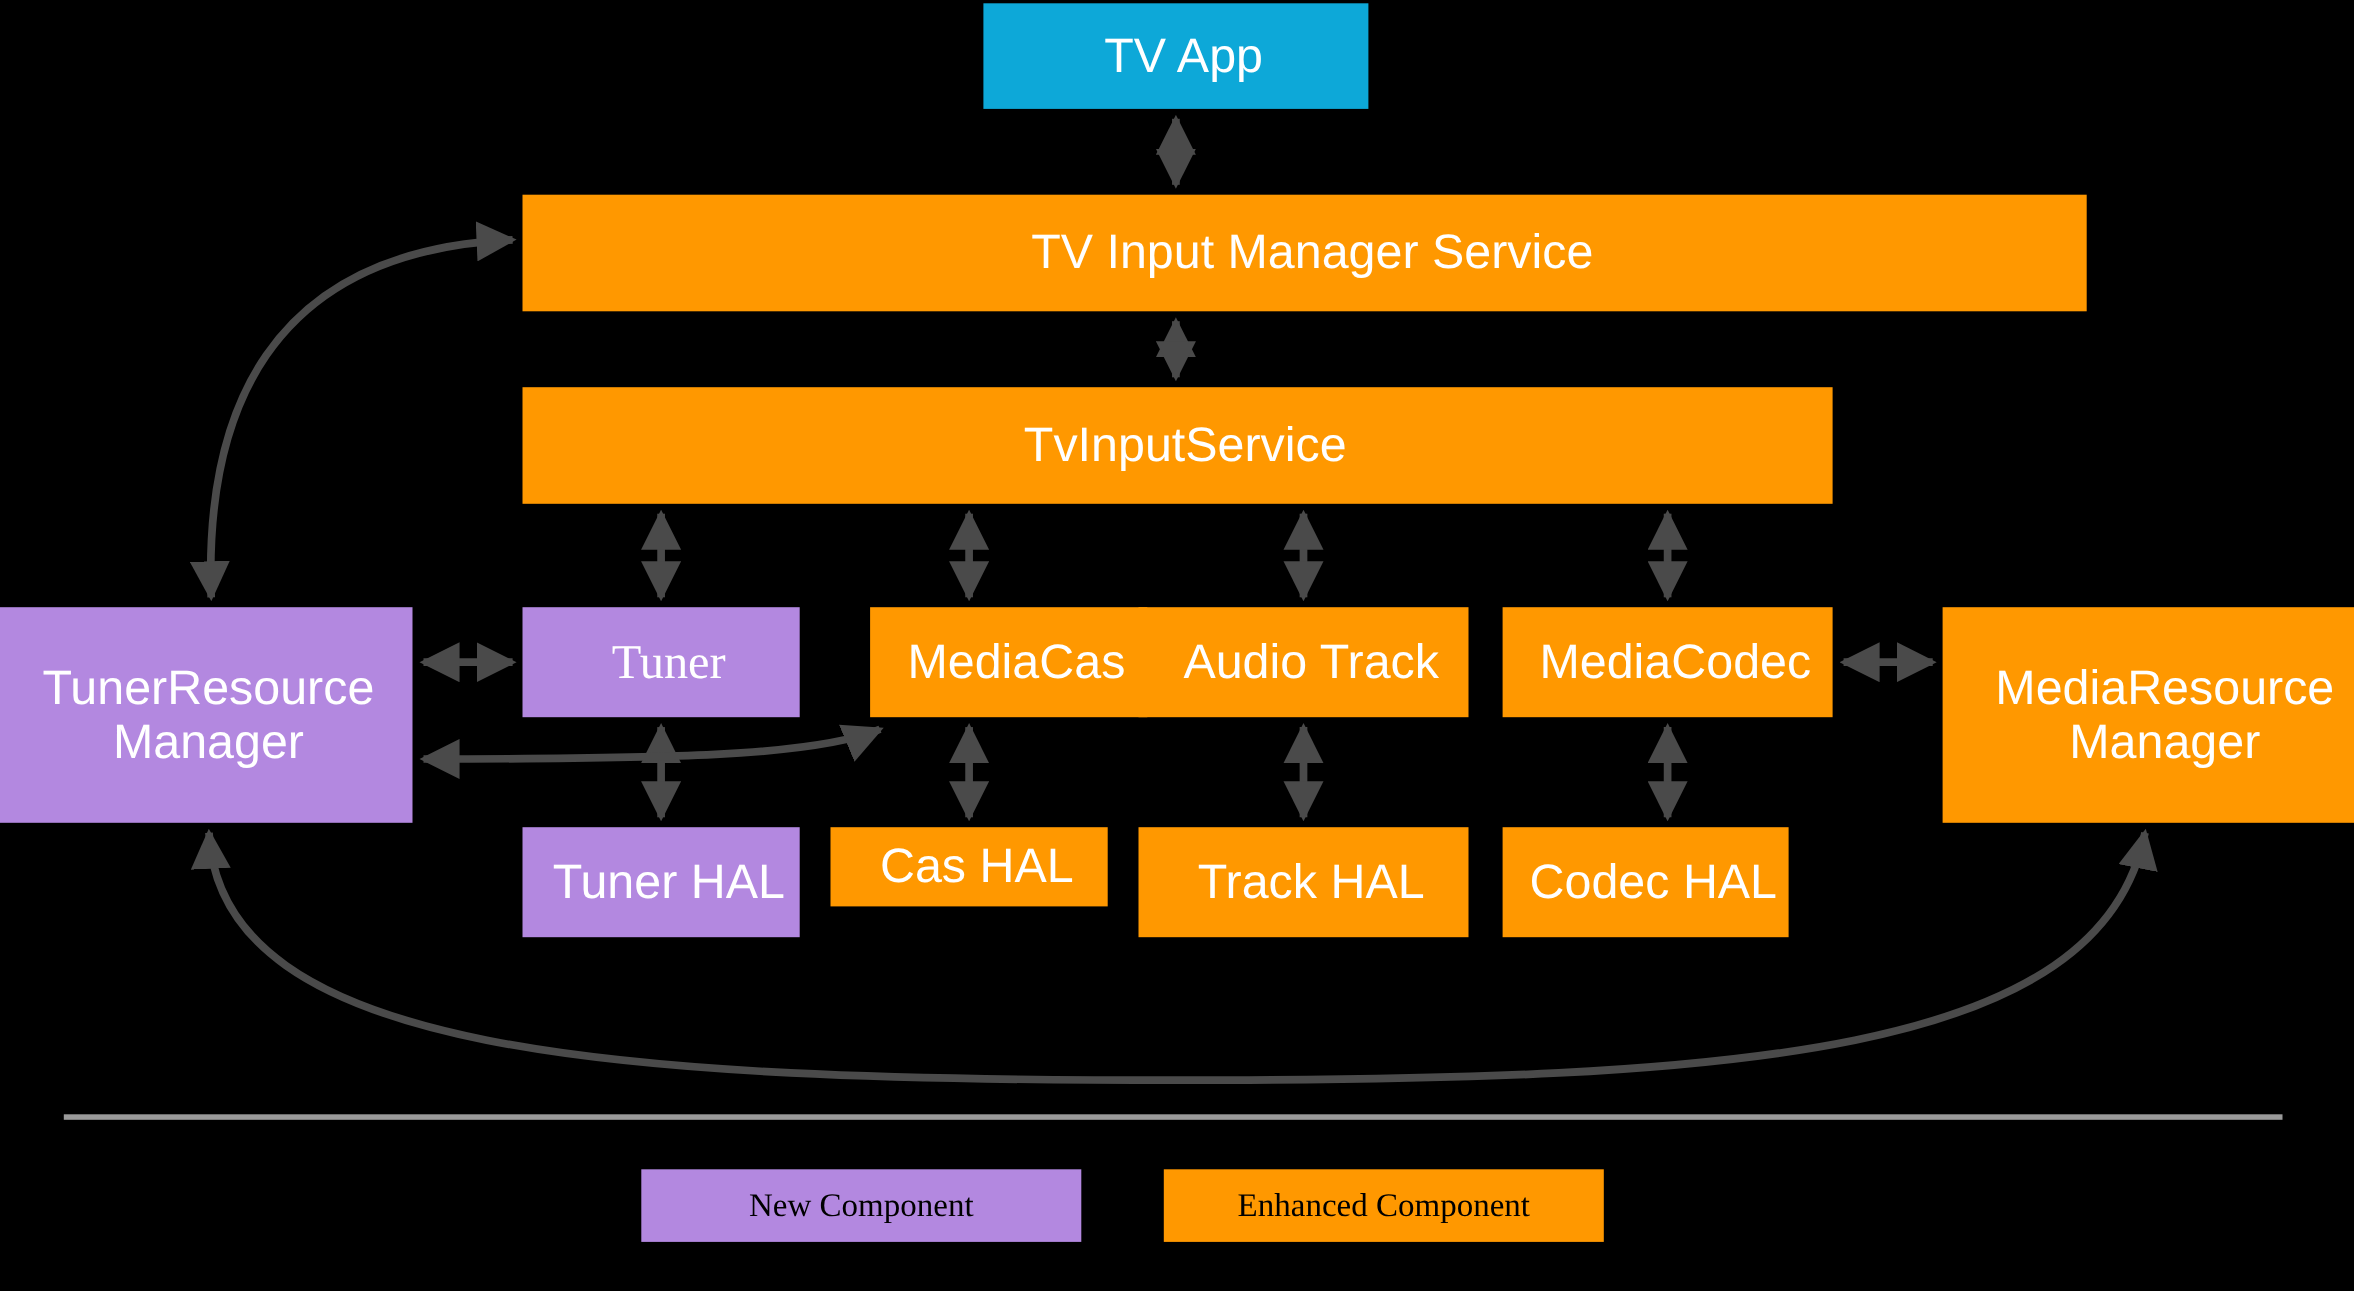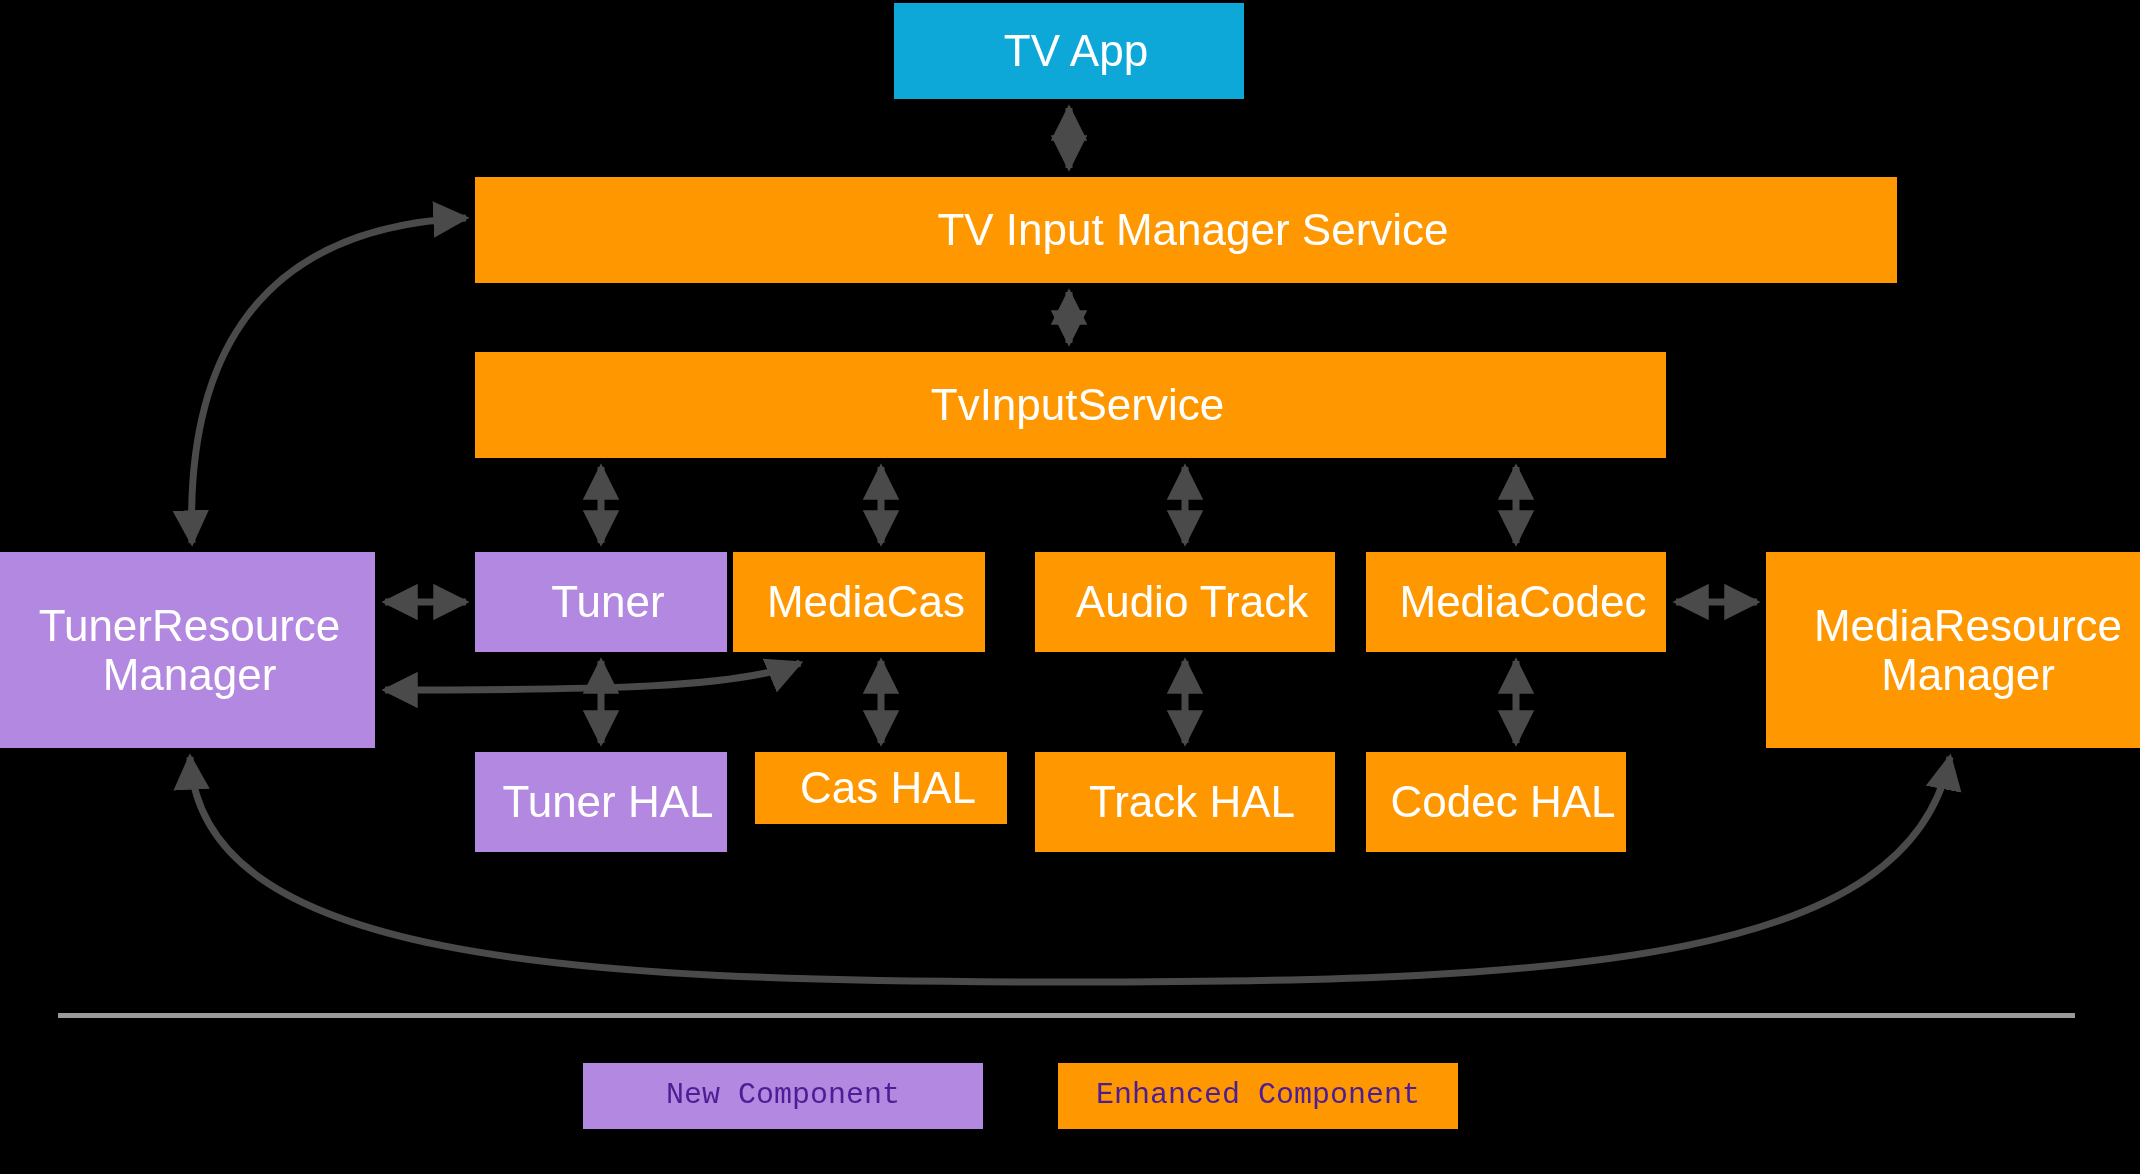--- a/index.html
+++ b/index.html
@@ -40,23 +40,23 @@
     width: 2140px;
     height: 1174px;
     pointer-events: none;
   }
   .sep {
     position: absolute;
     background: #9a9a9a;
   }
   .legend-label {
     position: absolute;
-    color: #4c1d95;
+    color: #000000;
     font-size: 30px;
-    font-family: Liberation Mono, monospace;
+    font-family: Liberation Serif, serif;
     display: flex;
     align-items: center;
     justify-content: center;
   }
 </style>
 </head>
 <body>
 
 <div id="stage">
 
@@ -106,23 +106,23 @@
 
   <div class="node cyan f44" style="left:894px; top:3px; width:350px; height:96px;">TV App</div>
 
   <div class="node orange f44" style="left:475px; top:177px; width:1422px; height:106px;">TV Input Manager Service</div>
 
   <div class="node orange f44" style="left:475px; top:352px; width:1191px; height:106px;">TvInputService</div>
 
   <div class="node purple f44" style="left:-10px; top:552px; width:385px; height:196px;">TunerResource
 Manager</div>
 
-  <div class="node purple f44" style="left:475px; top:552px; width:252px; height:100px;">Tuner</div>
+  <div class="node purple f44" style="left:475px; top:552px; width:252px; height:100px;font-family:Liberation Serif, serif;">Tuner</div>
 
-  <div class="node orange f44" style="left:733px; top:552px; width:252px; height:100px;">MediaCas</div>
+  <div class="node orange f44" style="left:791px; top:552px; width:252px; height:100px;">MediaCas</div>
 
   <div class="node orange f44" style="left:1366px; top:552px; width:300px; height:100px;">MediaCodec</div>
 
   <div class="node orange f44" style="left:1035px; top:552px; width:300px; height:100px;">Audio Track</div>
 
   <div class="node orange f44" style="left:1766px; top:552px; width:390px; height:196px;">MediaResource
 Manager</div>
 
   <div class="node purple f44" style="left:475px; top:752px; width:252px; height:100px;">Tuner HAL</div>
 

